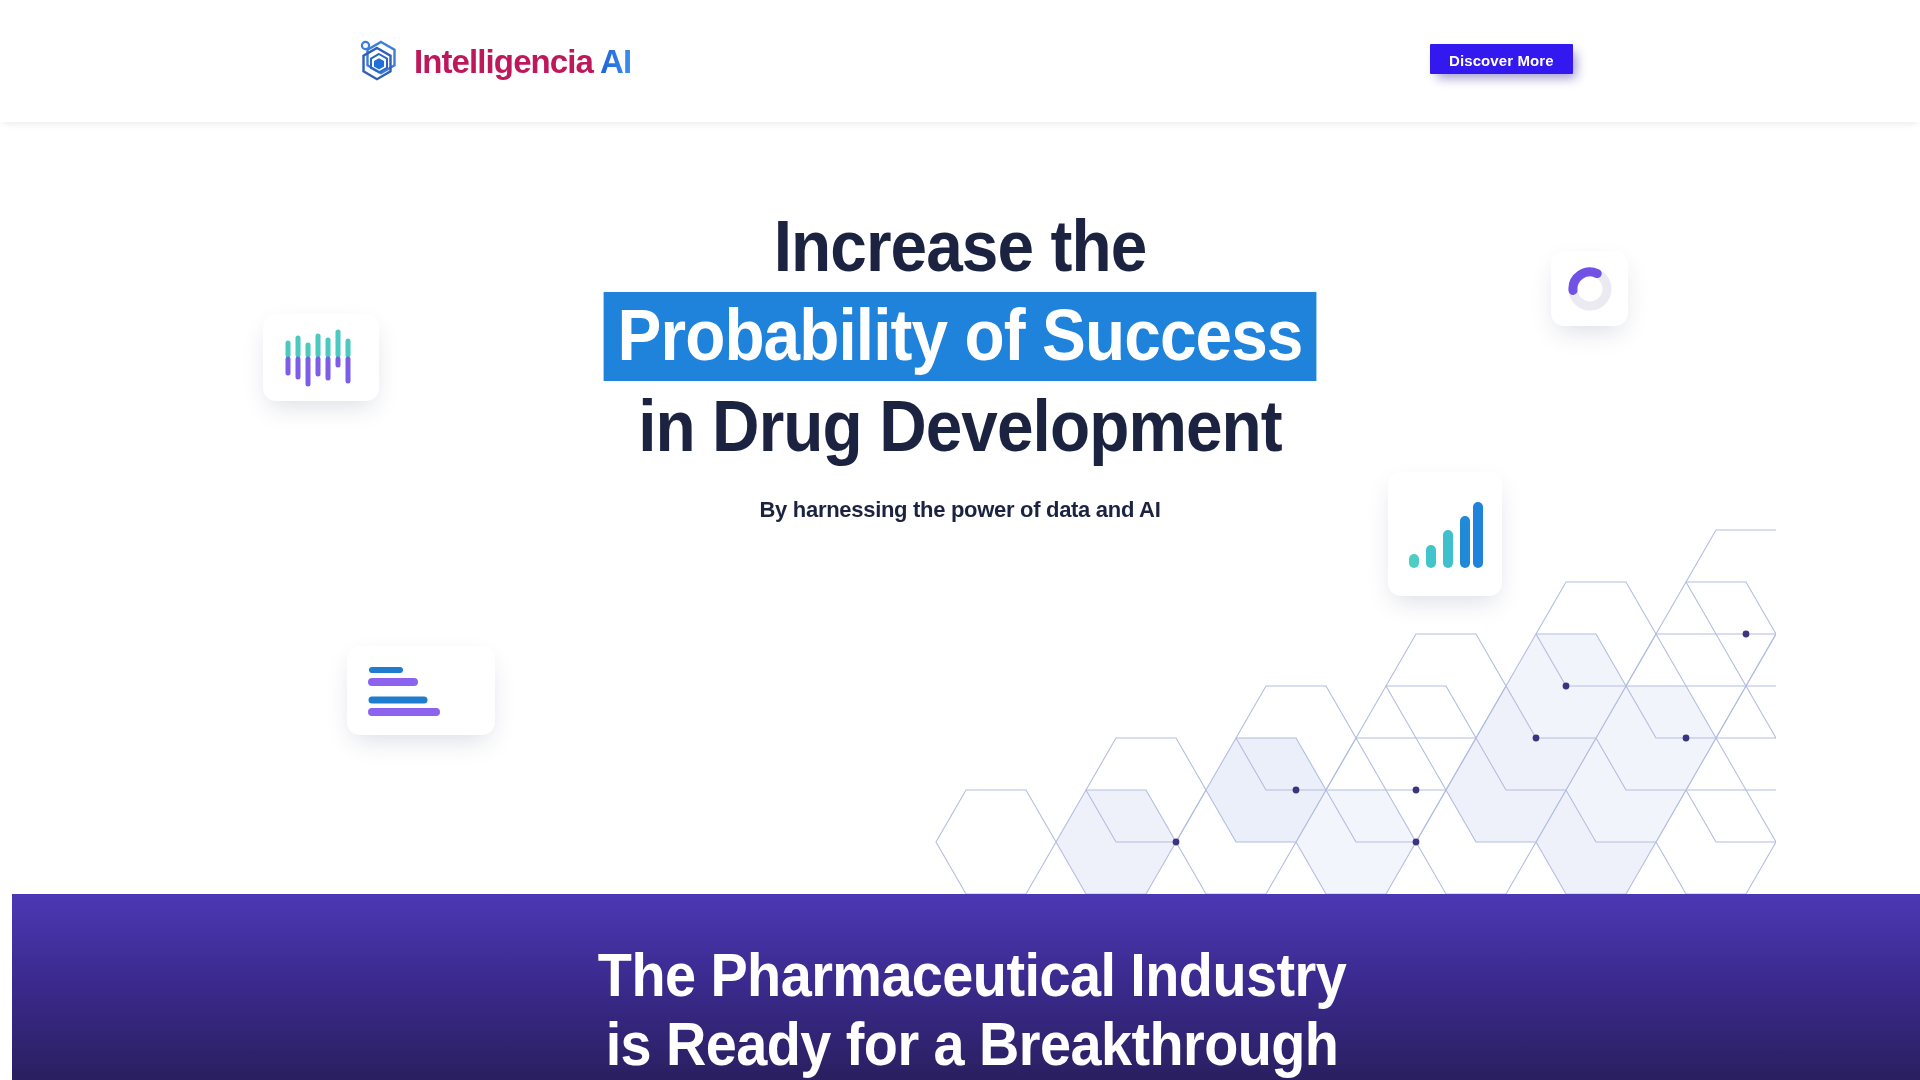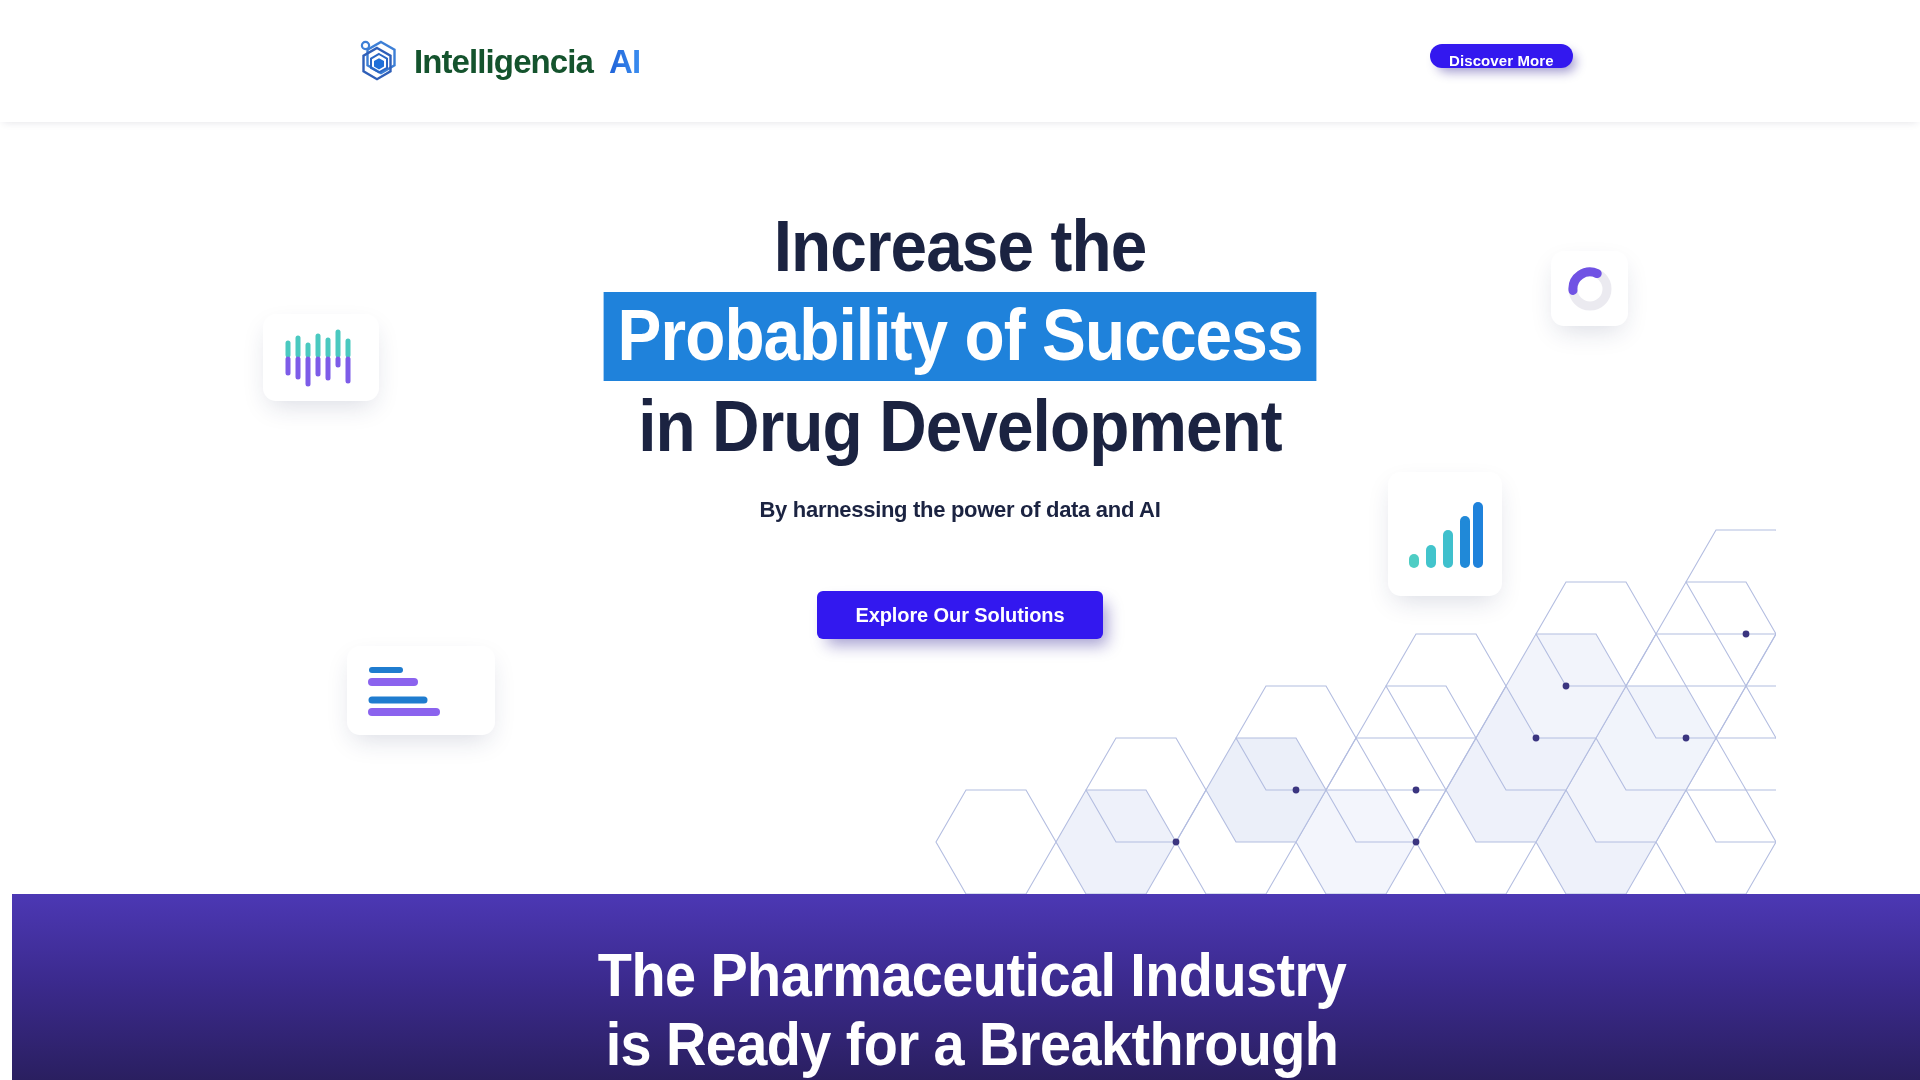--- a/index.html
+++ b/index.html
@@ -20,45 +20,45 @@
   .logo-wrap{
     position:absolute; left:357px; top:50%; transform:translateY(-50%);
     display:flex; align-items:center; gap:11px; cursor:pointer;
   }
   .logo-mark{ width:46px; height:50px; display:block; }
   .logo-text{
     font-size:33px; font-weight:700; letter-spacing:-.9px;
     line-height:1; white-space:nowrap;
     font-family:"Liberation Sans", sans-serif;
   }
-  .logo-text .t1{ color:#14532d; }
+  .logo-text .t1{ color:#be185d; }
   .logo-text .t2{
     background:linear-gradient(90deg,#1f62d8 0%,#3b8ef0 100%);
     -webkit-background-clip:text; background-clip:text; color:transparent;
-    margin-left:16px;
+    margin-left:7px;
   }
 
   .nav{
     position:absolute; left:812px; top:50%; transform:translateY(-50%);
     display:flex; align-items:center; gap:0;
   }
   .nav-item{
     font-size:17px; font-weight:600; color:#0e0e12;
     padding:0 33px; cursor:pointer; white-space:nowrap;
     display:flex; align-items:center; gap:7px; letter-spacing:-.1px;
   }
   .nav-item:first-child{ padding-left:0; }
   .chev{ display:inline-block; width:11px; height:11px; }
 
   .btn-discover{
     position:absolute; left:1430px; top:44px;
     background:#3318ef; color:#fff;
     font-size:15px; font-weight:600; letter-spacing:.1px;
-    padding:0 19px; height:24px; line-height:34px;
-    border:none; border-radius:13px; cursor:pointer;
+    padding:0 19px; height:30px; line-height:34px;
+    border:none; border-radius:1px; cursor:pointer;
     box-shadow:5px 6px 11px -2px rgba(30,15,140,.42);
     white-space:nowrap;
   }
 
   
   .hero{
     position:absolute; top:122px; left:0; width:1776px; height:772px;
     background:#ffffff; overflow:hidden;
   }
 
@@ -301,21 +301,20 @@
     </svg>
   </div>
 
   <div class="hero-center">
     <h1 class="headline">
       <span class="hl-line">Increase the</span>
       <span class="hl-hi">Probability of Success</span>
       <span class="hl-line">in Drug Development</span>
     </h1>
     <p class="subhead">By harnessing the power of data and AI</p>
-    <button class="btn-explore">Explore Our Solutions</button>
   </div>
 
 </section>
 
 <section class="purple">
   <h2 class="purple-h">
     <span style="display:block">The Pharmaceutical Industry</span>
     <span style="display:block">is Ready for a Breakthrough</span>
   </h2>
 </section>

